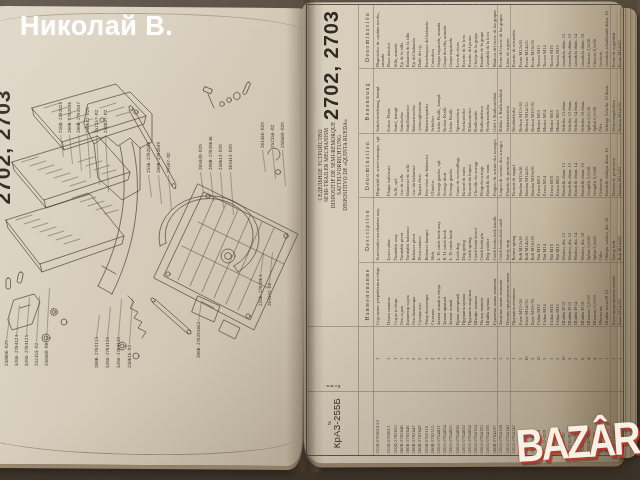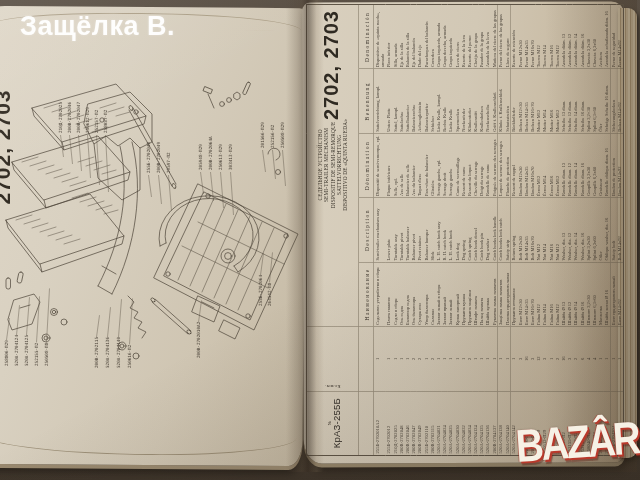--- a/index.html
+++ b/index.html
@@ -604,15 +604,15 @@
             <td class="c6">Perno M14x92</td>
           </tr>
         </tbody>
     </table>
   </div>
 
   <div class="gutter"></div>
   <div class="edge-shade"></div>
   <div class="sheen"></div>
 
-  <div class="watermark">Защёлка В.</div>
+  <div class="watermark">Николай В.</div>
   <div class="bazar-logo">BAZÂR</div>
 </div>
 
 </body></html>

